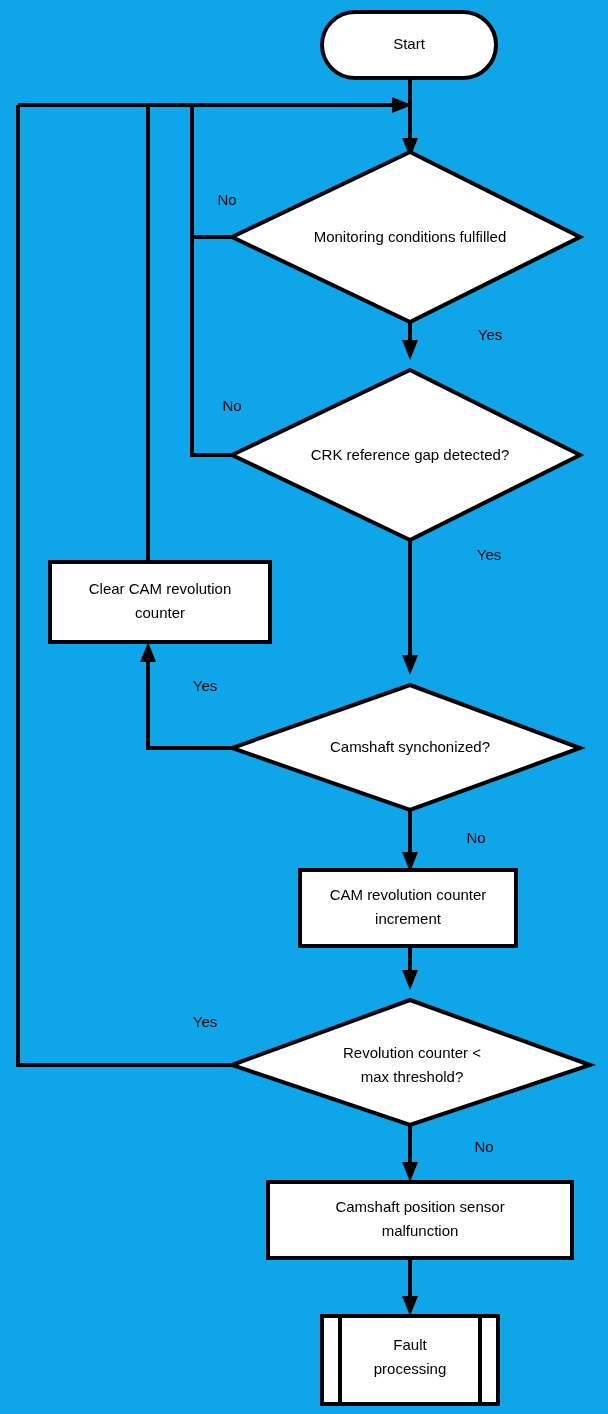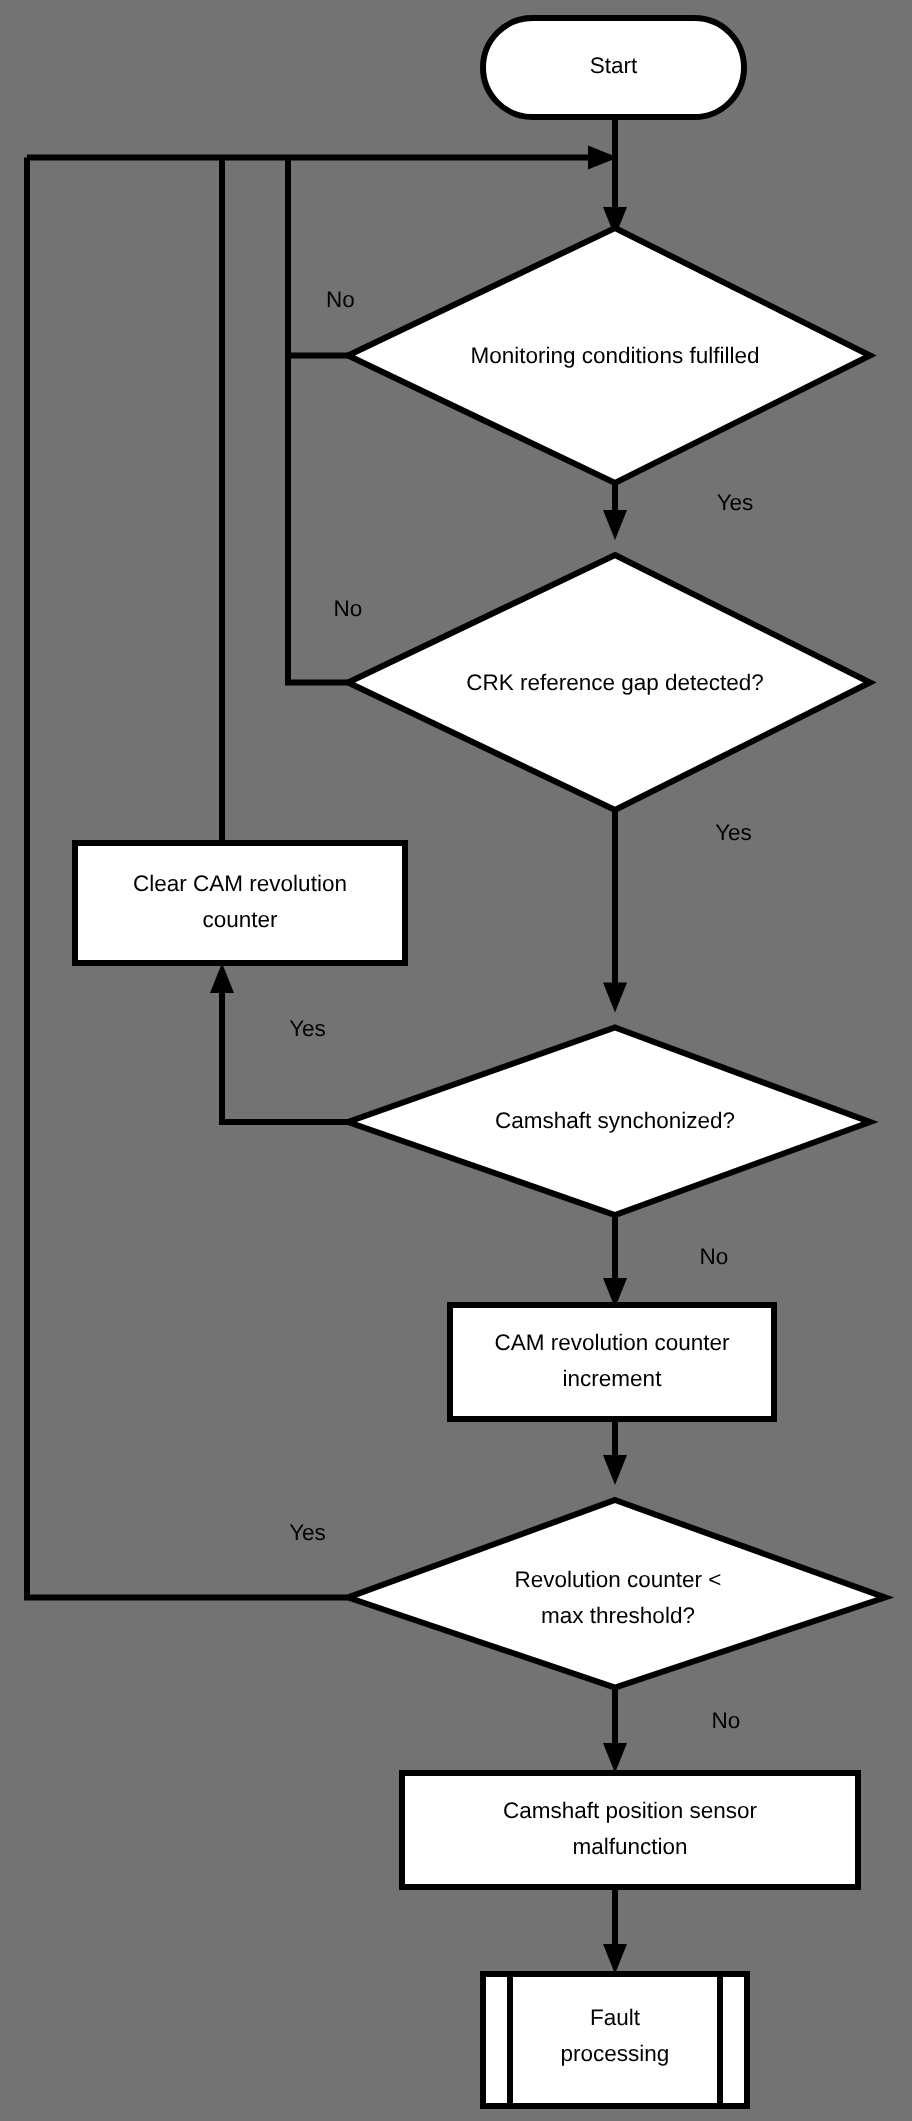--- a/index.html
+++ b/index.html
@@ -8,21 +8,21 @@
     padding: 0;
     background: #ffffff;
   }
   body {
     font-family: "Liberation Sans", sans-serif;
   }
   #flow-root {
     position: relative;
     width: 608px;
     height: 1414px;
-    background: #737373;
+    background: #0ea5e9;
     overflow: hidden;
   }
   #flow-svg {
     position: absolute;
     left: 0;
     top: 0;
     width: 608px;
     height: 1414px;
     display: block;
   }

